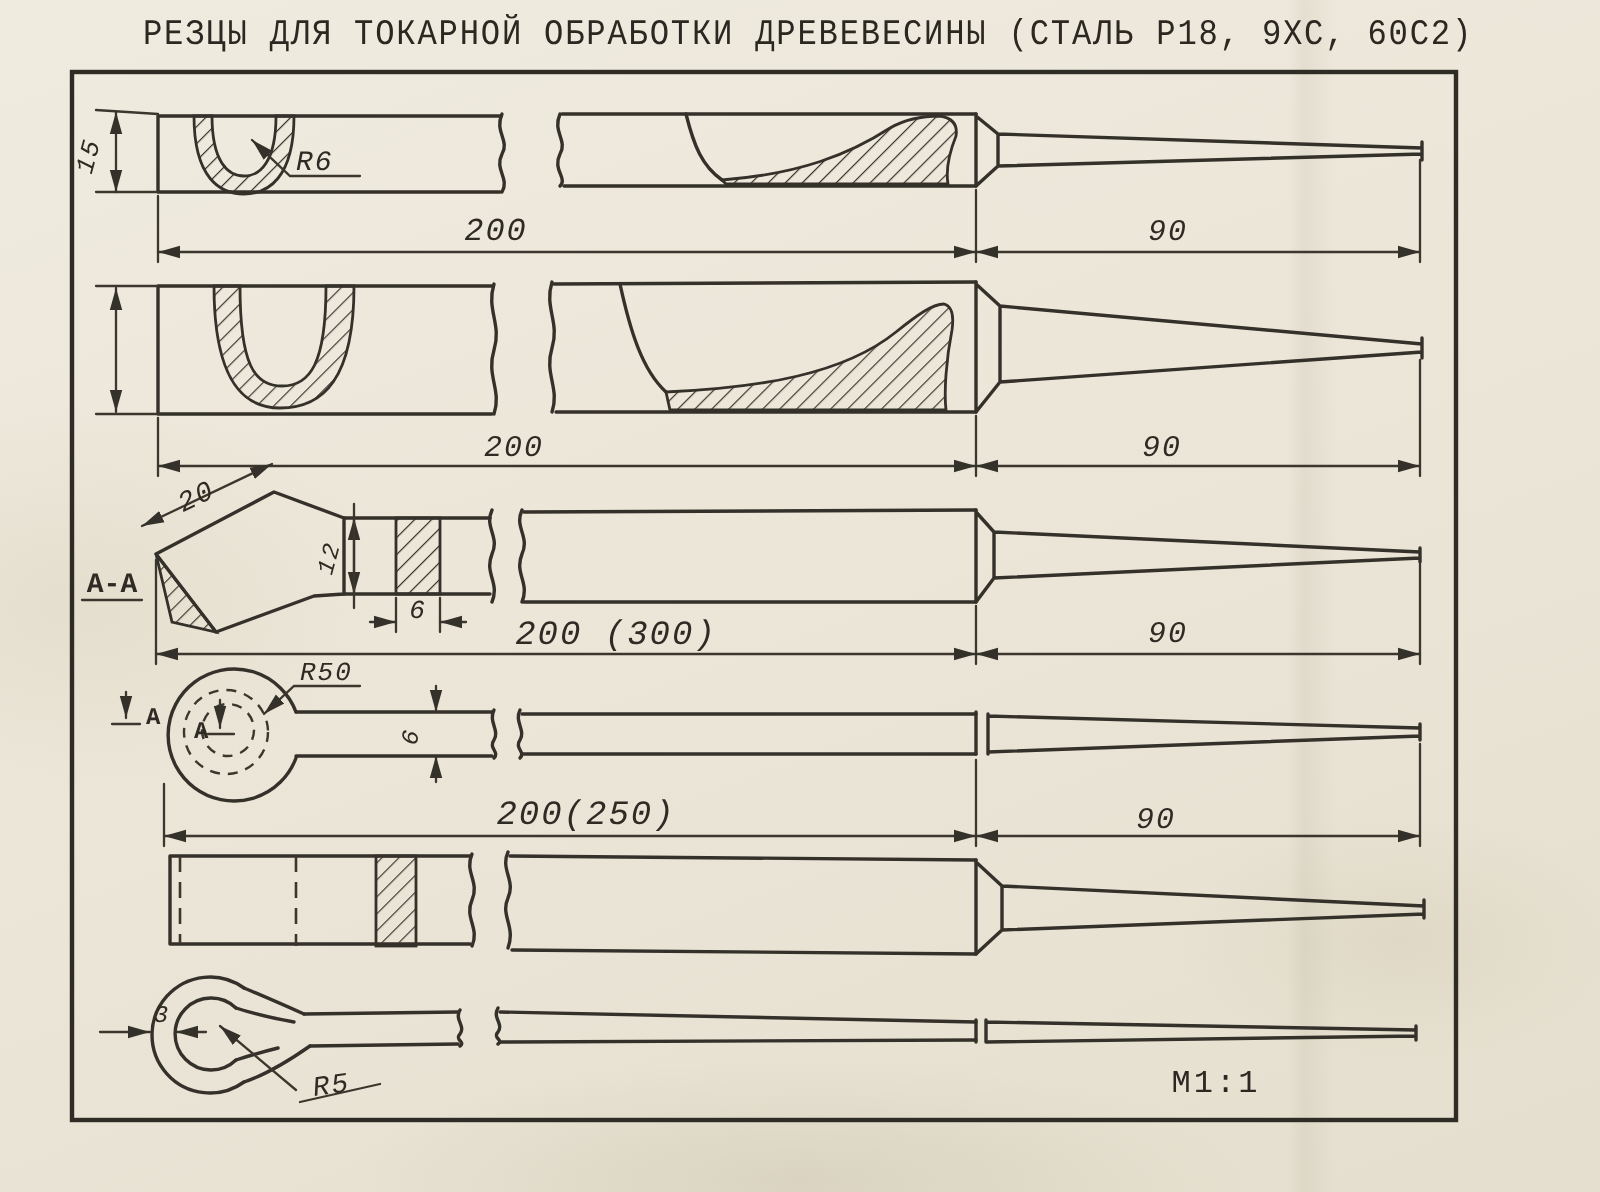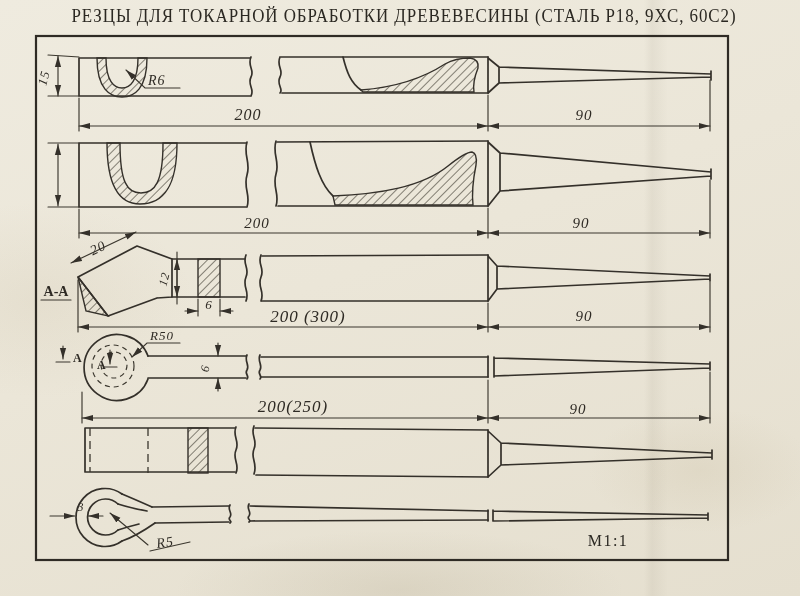--- a/index.html
+++ b/index.html
@@ -4,21 +4,21 @@
 <style>
   html,body{margin:0;padding:0;background:#cfc9ba;}
   .stage{
     position:relative;width:800px;height:596px;overflow:hidden;
     background:
       radial-gradient(ellipse 160px 90px at 700px 470px, rgba(185,170,135,.16), transparent 70%),
       radial-gradient(ellipse 220px 140px at 40px 300px, rgba(178,162,128,.12), transparent 70%),
       radial-gradient(ellipse 300px 80px at 400px 590px, rgba(160,148,118,.18), transparent 75%),
       linear-gradient(90deg, rgba(0,0,0,0) 0 80.5%, rgba(110,100,80,.07) 81.5%, rgba(0,0,0,0) 83.5%),
       linear-gradient(160deg,#efebdf 0%,#ebe6d8 45%,#e5dfcf 100%);
-    font-family:Liberation Serif, serif;
+    font-family:Liberation Mono, monospace;
   }
   svg{display:block}
   .ln{stroke:#34302a;stroke-width:1.7;fill:none;stroke-linecap:round;stroke-linejoin:round;}
   .thin{stroke:#3b372e;stroke-width:1.15;fill:none;stroke-linecap:round;}
   .dash{stroke:#3b372e;stroke-width:1.3;fill:none;stroke-dasharray:8 5;}
   .hatchfill{fill:url(#hatch);stroke:#34302a;stroke-width:1.4;}
   .dimtxt{fill:#2e2a24;font-style:italic;letter-spacing:1px;}
   .lbl{fill:#2e2a24;}
 </style>
 </head>

